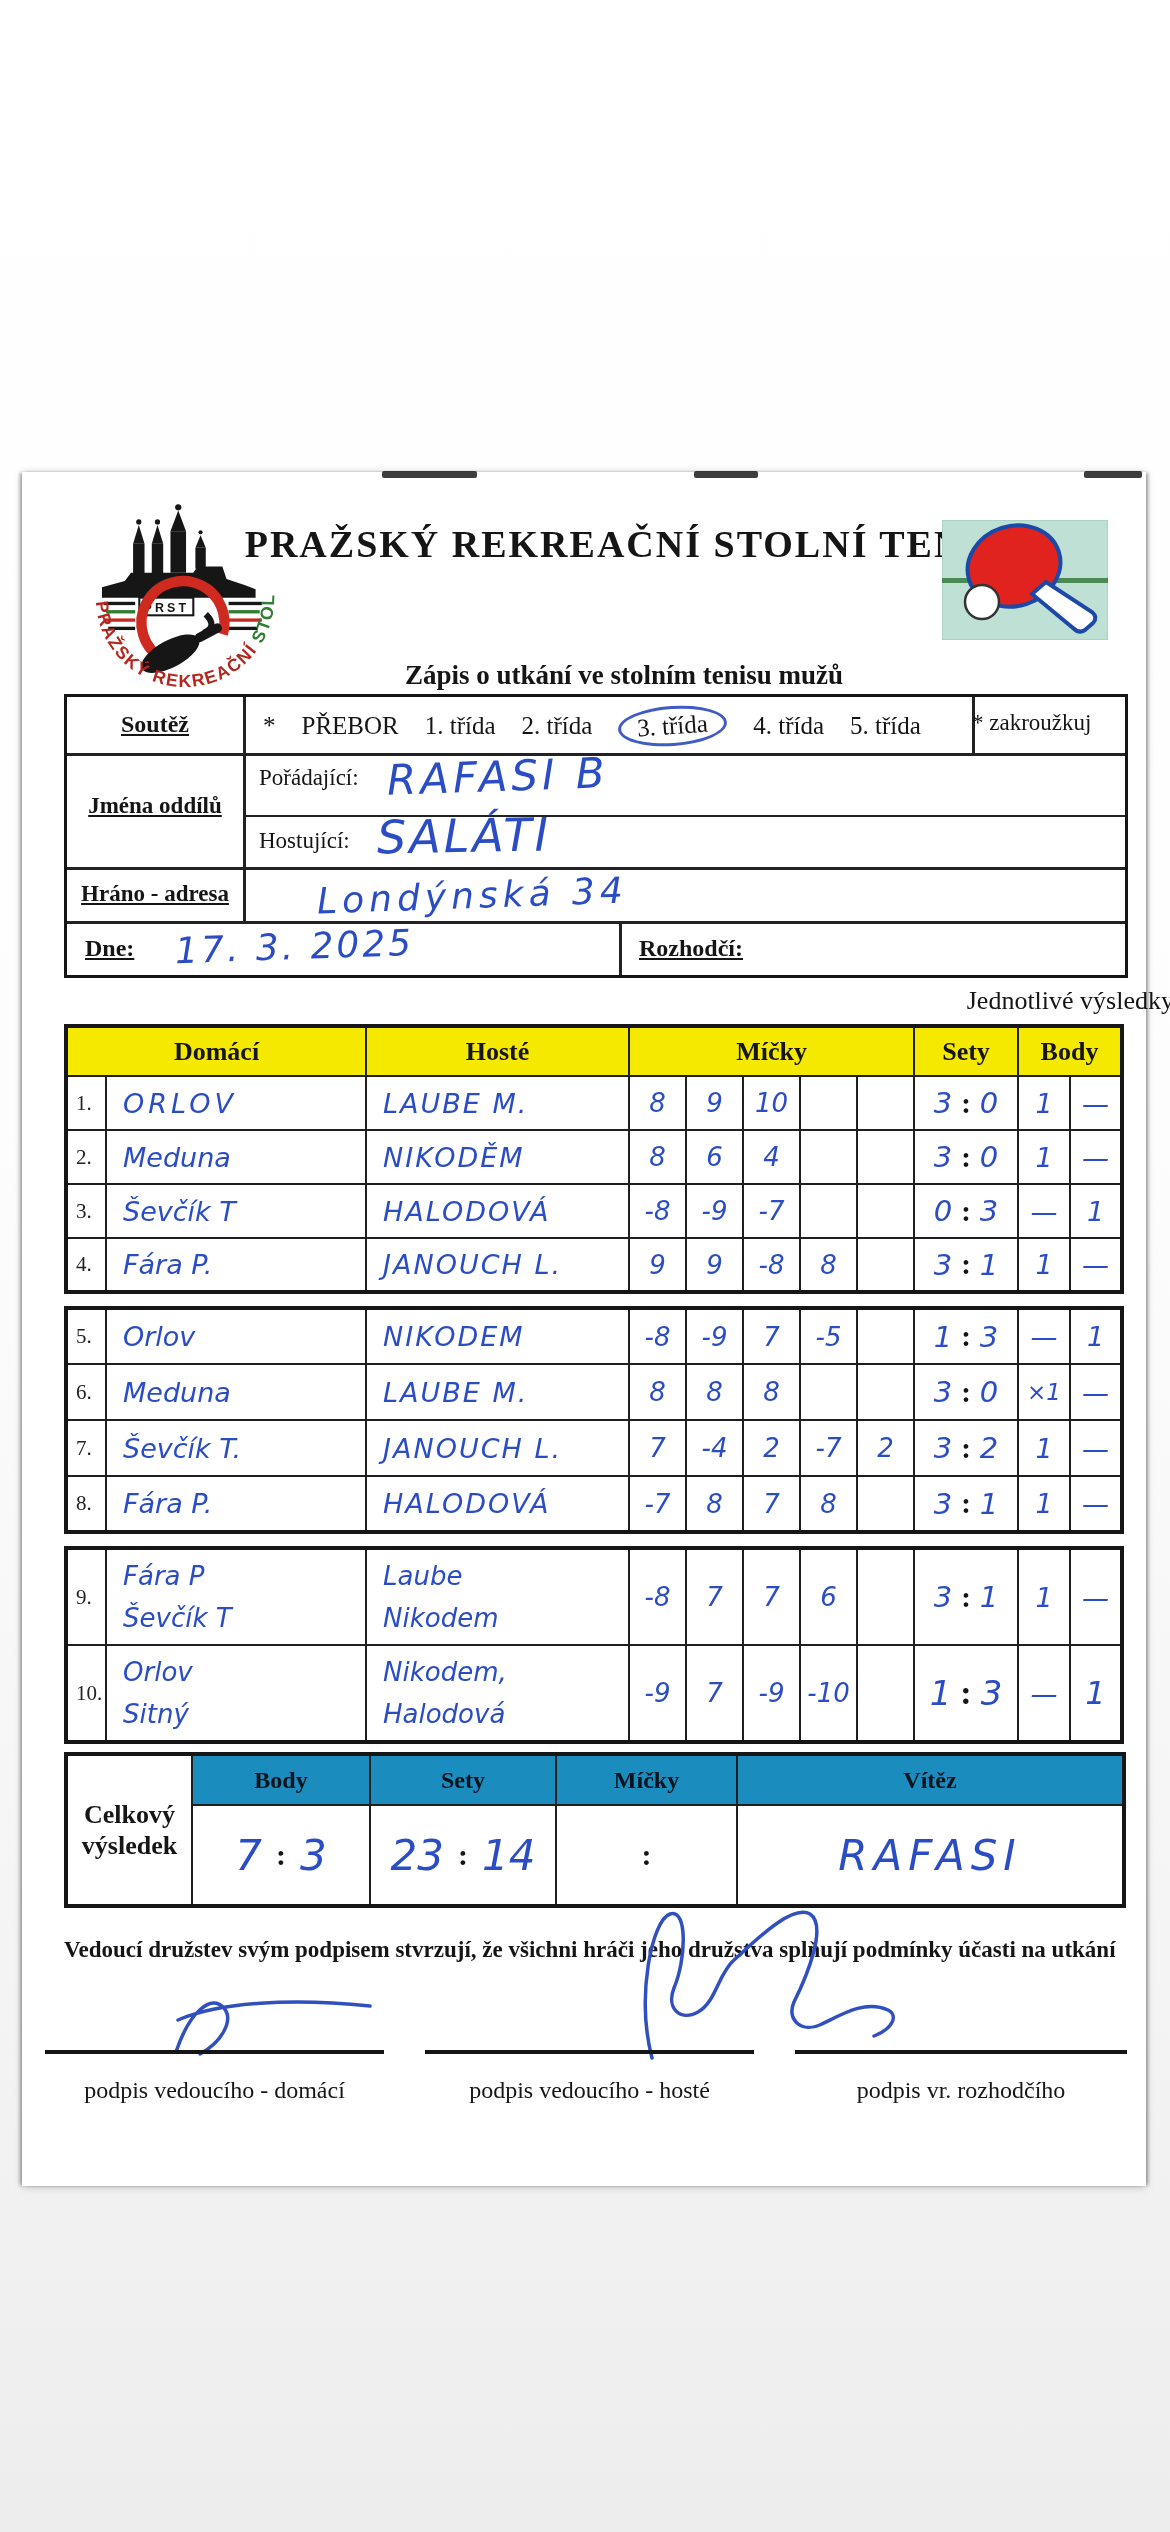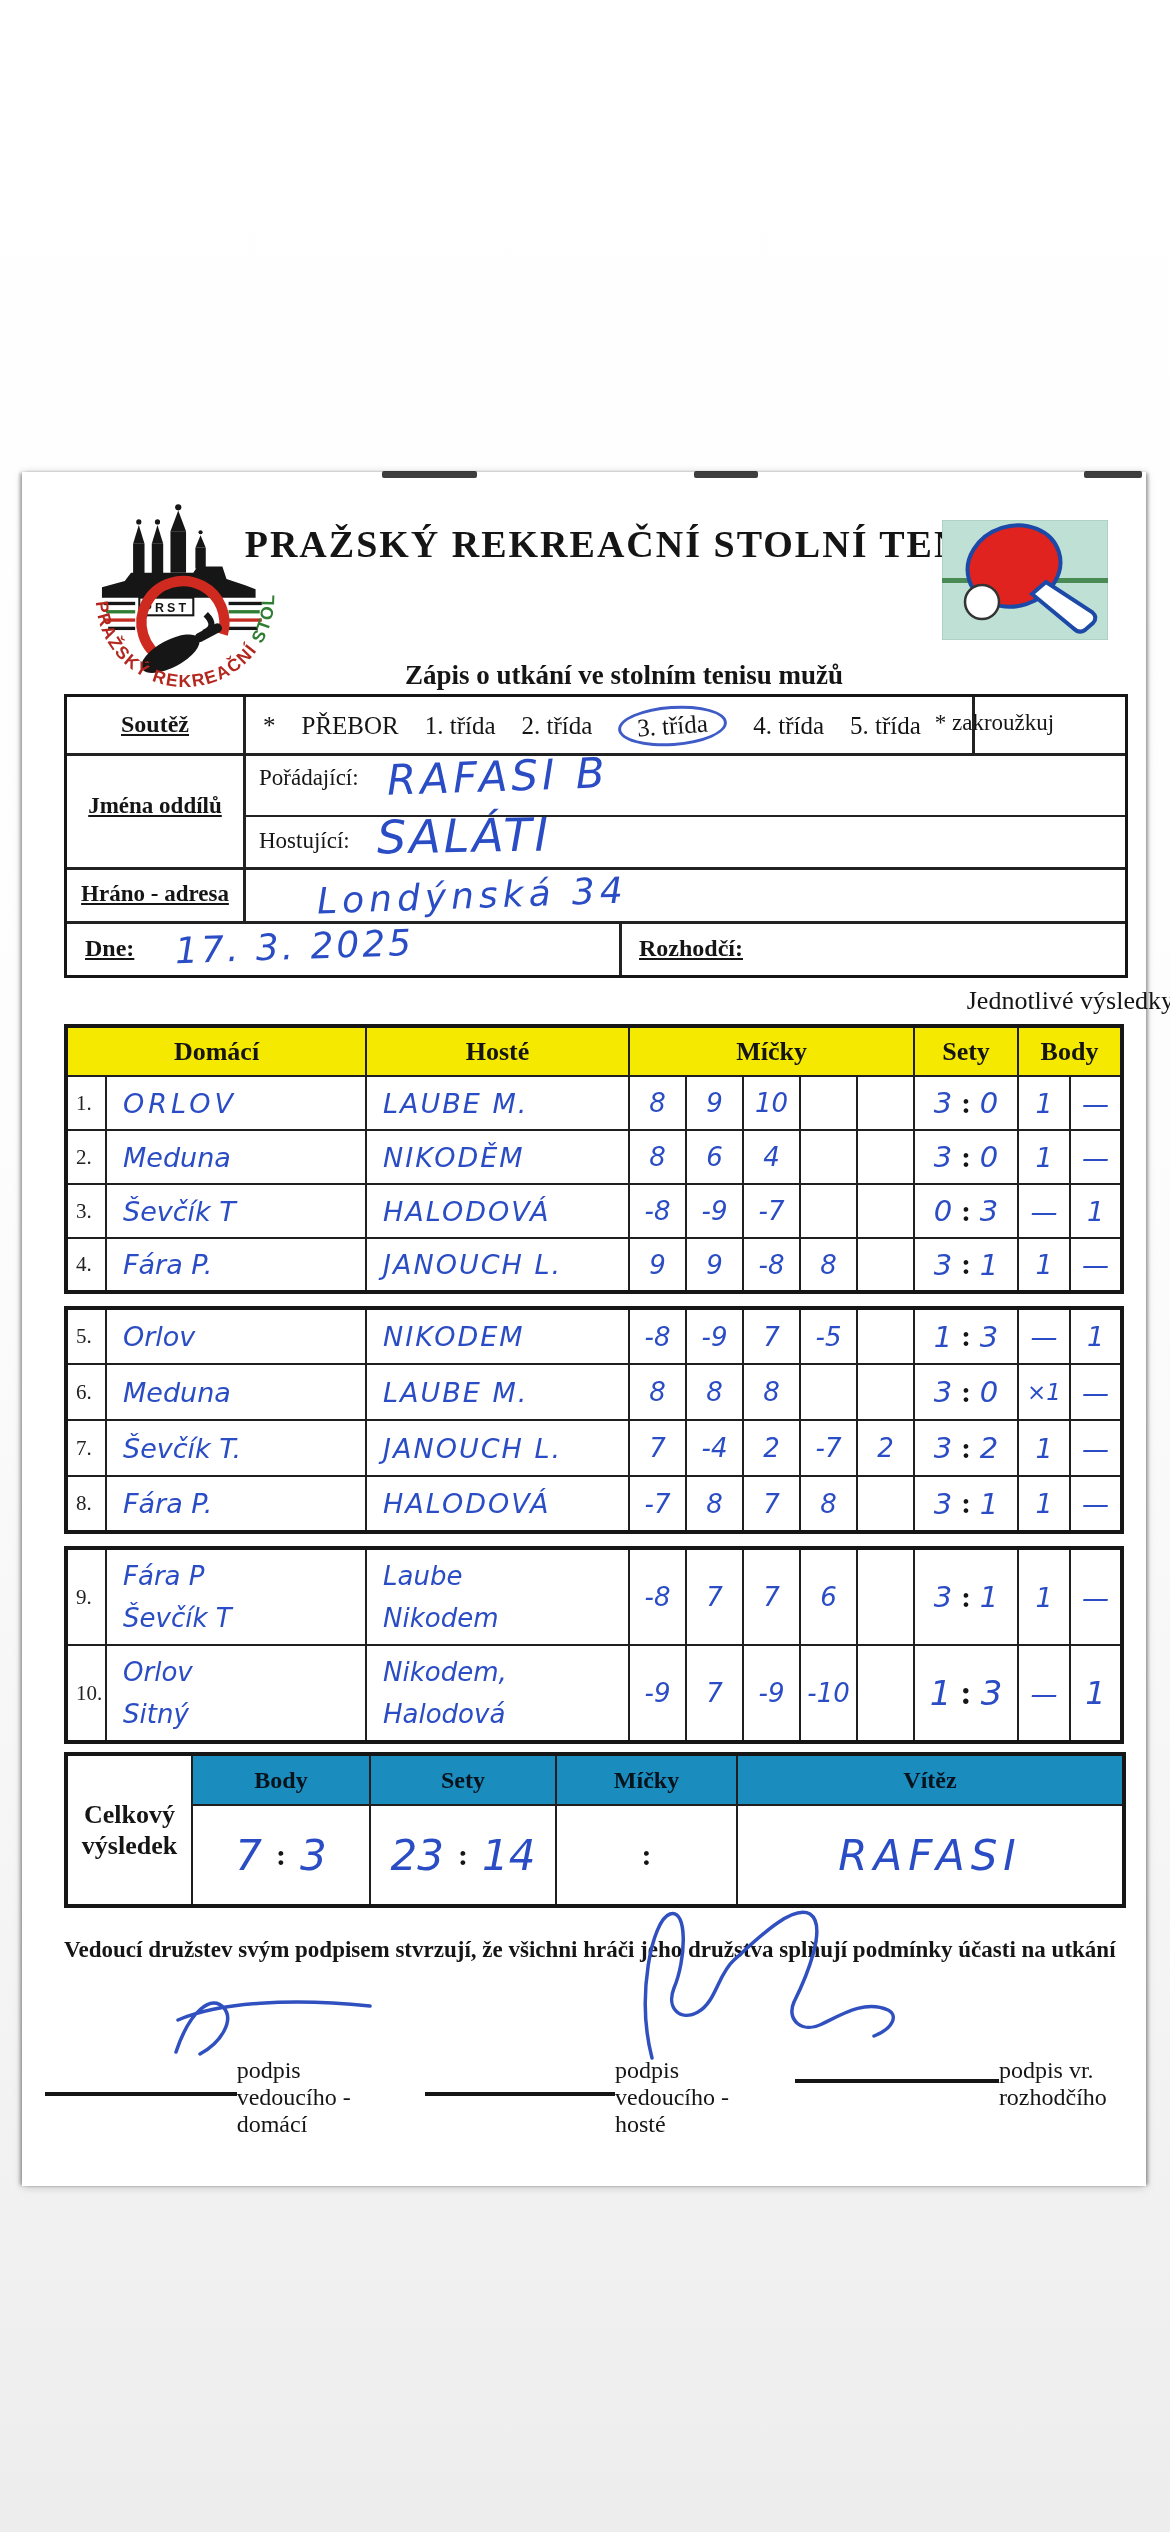--- a/index.html
+++ b/index.html
@@ -39,21 +39,21 @@
   
   #sumTable{position:absolute;left:42px;top:1280px;border:4px solid #161616;}
   #sumTable td,#sumTable th{border:2.5px solid #1f1f1f;vertical-align:middle;}
   #sumTable th{background:#1b8cbe;font-size:24px;font-weight:700;height:46px;color:#07131c;}
   .sumlabel{font-weight:700;font-size:26px;text-align:center;line-height:31px;background:#fff;}
   .sumval{height:96px;text-align:center;}
   .sumwrap{display:flex;justify-content:center;align-items:center;gap:14px;font-size:42px;}
   .vitez{font-size:42px;letter-spacing:6px;}
   
   .covid{font-weight:700;font-size:23px;line-height:31px;white-space:nowrap;}
-  .sigcol{position:absolute;display:flex;flex-direction:row;align-items:center;}
+  .sigcol{position:absolute;display:flex;flex-direction:column;align-items:center;gap:16px;}
   .sigline{height:0;border-top:4px solid #151515;width:100%;}
   .siglabel{margin-top:7px;font-size:24px;}
 </style>
 </head>
 <body>
 
 <div id="page">
 
   <div class="artifact" style="left:360px;width:95px;"></div>
   <div class="artifact" style="left:672px;width:64px;"></div>
@@ -126,21 +126,21 @@
     <div class="abs lbl" style="left:0;top:14px;width:176px;text-align:center;font-size:24px;">Soutěž</div>
     <div class="abs options" style="left:196px;top:9px;height:40px;">
       <span>*</span>
       <span>PŘEBOR</span>
       <span>1. třída</span>
       <span>2. třída</span>
       <span class="circled">3. třída</span>
       <span>4. třída</span>
       <span>5. třída</span>
     </div>
-    <div class="abs" style="left:863px;top:13px;width:129px;text-align:center;font-size:23px;">*  zakroužkuj</div>
+    <div class="abs" style="left:905px;top:13px;width:129px;text-align:left;font-size:23px;">*  zakroužkuj</div>
 
     <div class="abs lbl" style="left:0;top:96px;width:176px;text-align:center;">Jména  oddílů</div>
     <div class="abs" style="left:192px;top:68px;font-size:23px;">Pořádající:</div>
     <div class="abs hand" style="left:320px;top:55px;font-size:42px;letter-spacing:4px;transform:rotate(-2deg);">RAFASI B</div>
     <div class="abs" style="left:192px;top:131px;font-size:23px;">Hostující:</div>
     <div class="abs hand" style="left:310px;top:112px;font-size:46px;letter-spacing:3px;transform:rotate(-1deg);">SALÁTI</div>
 
     <div class="abs lbl" style="left:0;top:184px;width:176px;text-align:center;">Hráno - adresa</div>
     <div class="abs hand" style="left:250px;top:178px;font-size:36px;letter-spacing:5px;transform:rotate(-2deg);">Londýnská  34</div>
 

